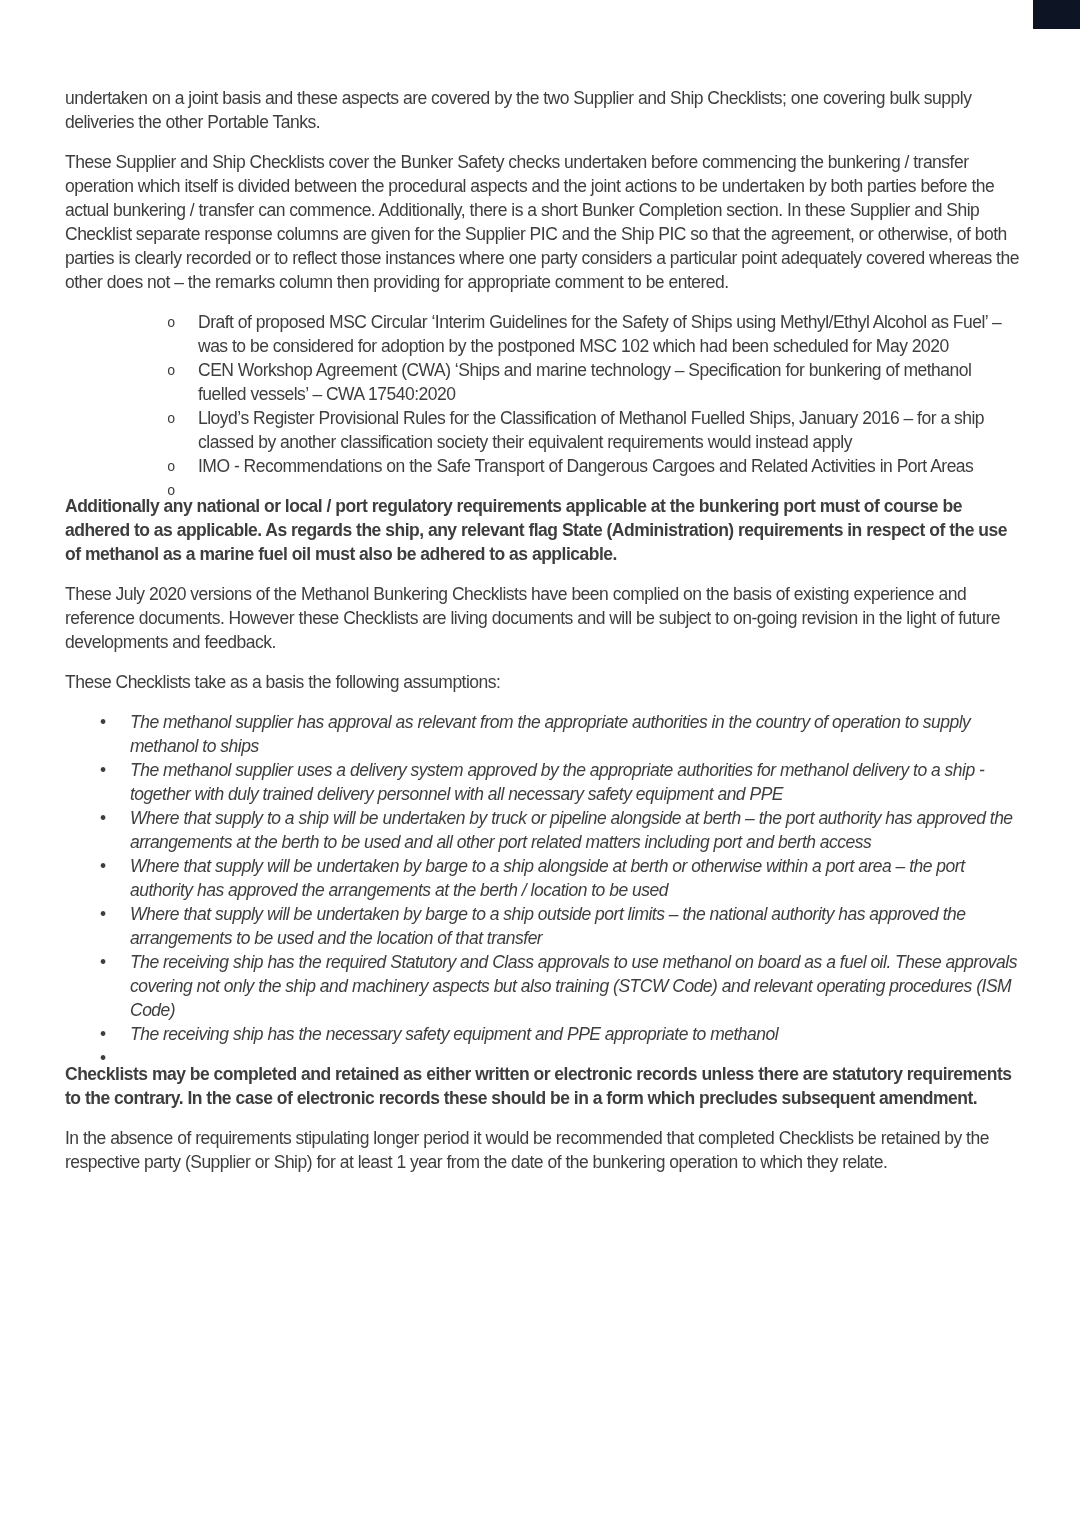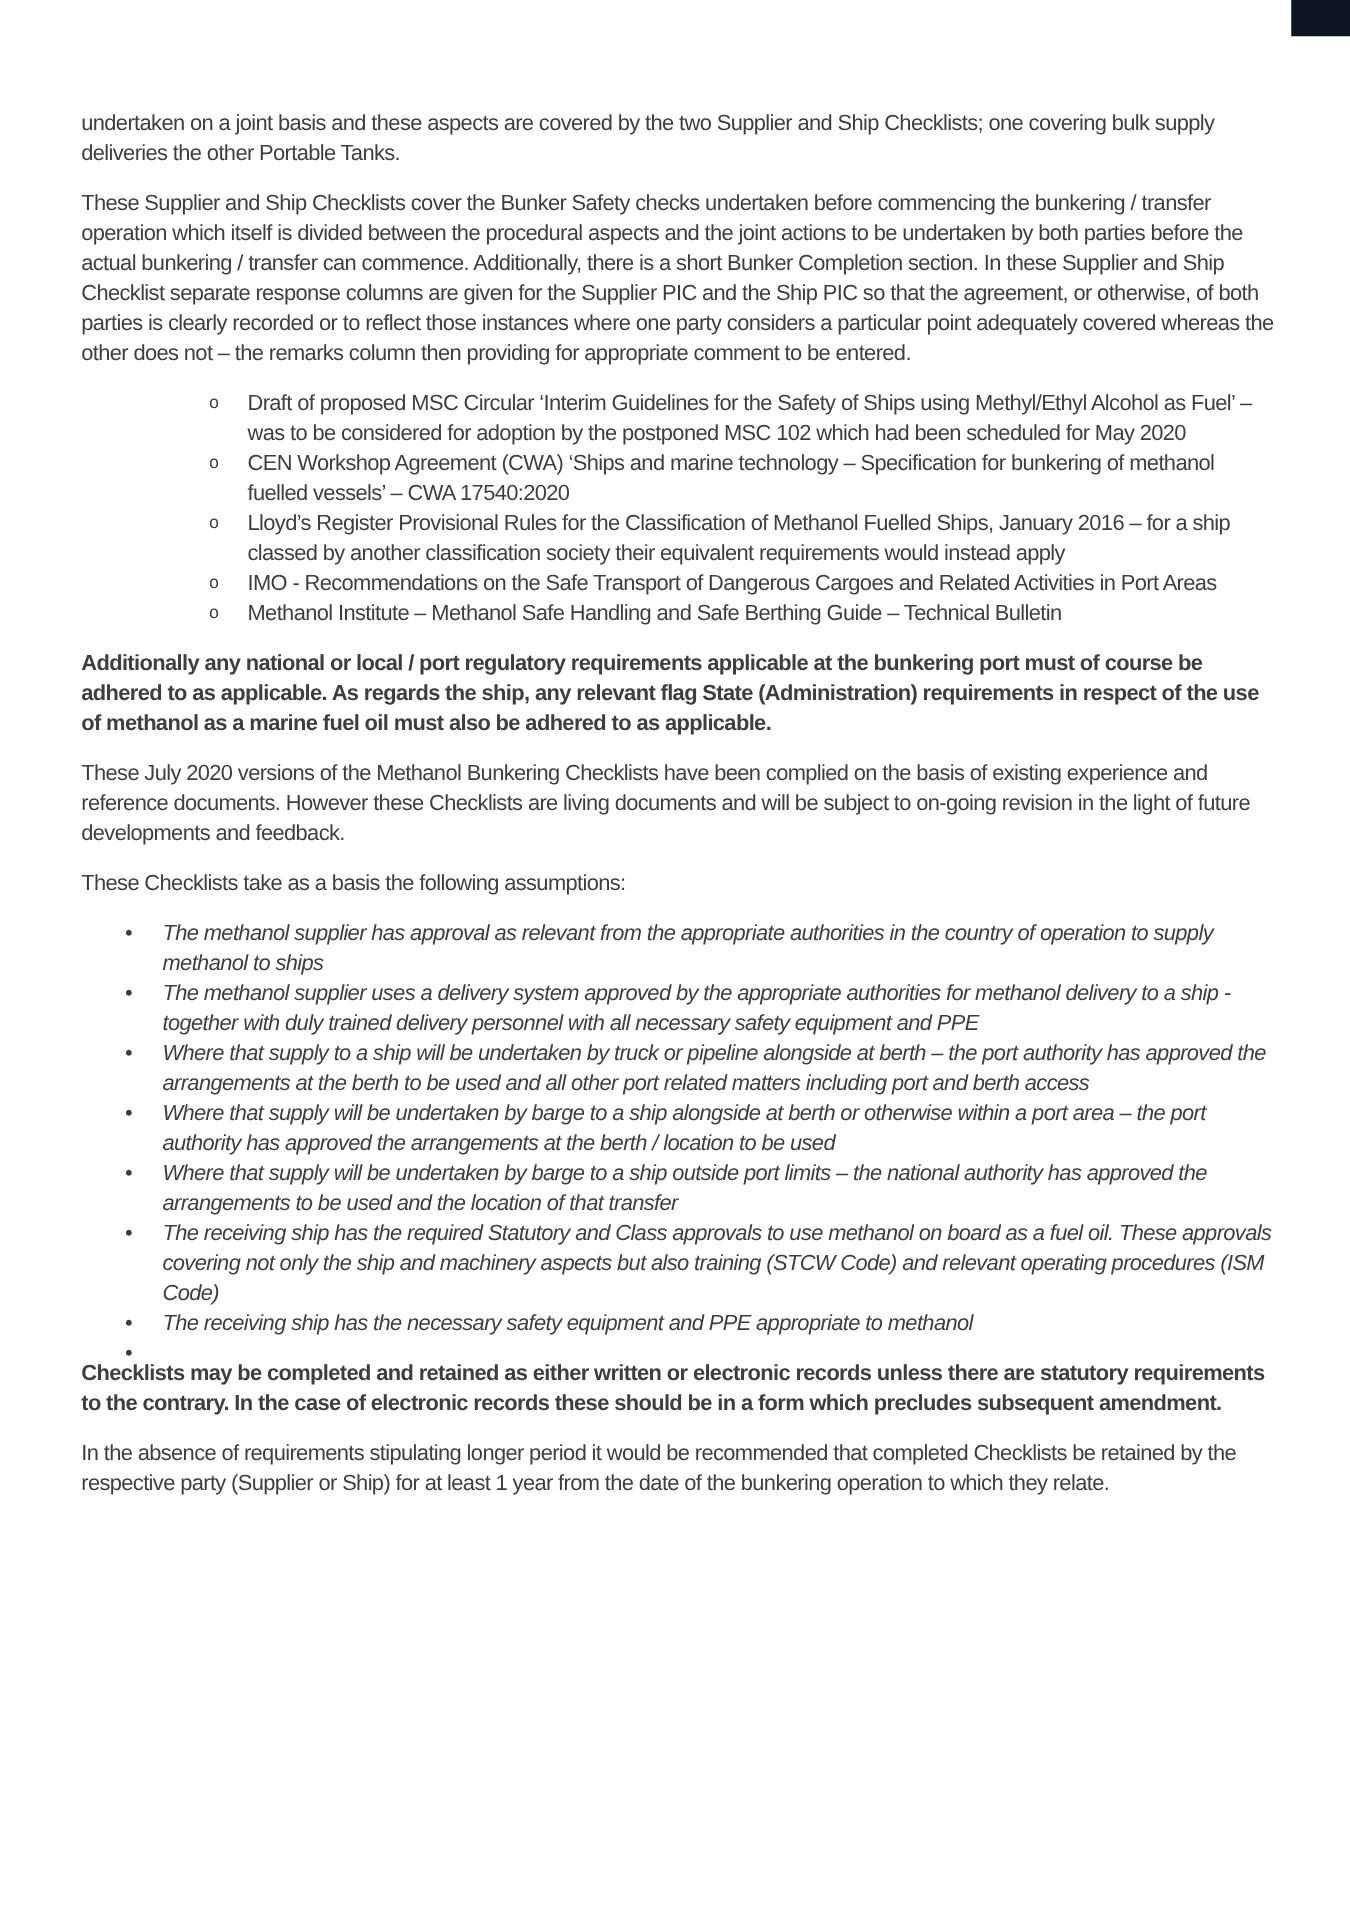--- a/index.html
+++ b/index.html
@@ -50,21 +50,21 @@
 
   <div class="doc-body">
     <p>undertaken on a joint basis and these aspects are covered by the two Supplier and Ship Checklists; one covering bulk supply deliveries the other Portable Tanks.</p>
     <p>These Supplier and Ship Checklists cover the Bunker Safety checks undertaken before commencing the bunkering / transfer operation which itself is divided between the procedural aspects and the joint actions to be undertaken by both parties before the actual bunkering / transfer can commence. Additionally, there is a short Bunker Completion section. In these Supplier and Ship Checklist separate response columns are given for the Supplier PIC and the Ship PIC so that the agreement, or otherwise, of both parties is clearly recorded or to reflect those instances where one party considers a particular point adequately covered whereas the other does not – the remarks column then providing for appropriate comment to be entered.</p>
 
     <ul class="o-list">
       <li><span class="m">o</span><span>Draft of proposed MSC Circular ‘Interim Guidelines for the Safety of Ships using Methyl/Ethyl Alcohol as Fuel’ – was to be considered for adoption by the postponed MSC 102 which had been scheduled for May 2020</span></li>
       <li><span class="m">o</span><span>CEN Workshop Agreement (CWA) ‘Ships and marine technology – Specification for bunkering of methanol fuelled vessels’ – CWA 17540:2020</span></li>
       <li><span class="m">o</span><span>Lloyd’s Register Provisional Rules for the Classification of Methanol Fuelled Ships, January 2016 – for a ship classed by another classification society their equivalent requirements would instead apply</span></li>
       <li><span class="m">o</span><span>IMO - Recommendations on the Safe Transport of Dangerous Cargoes and Related Activities in Port Areas</span></li>
-      <li><span class="m">o</span><span>Methanol Institute – Methanol Safe Handling and Safe Berthing Guide – Technical Bulletin</span></li>
+      <li><span class="m">o</span></li>
     </ul>
 
     <p class="gap-lg">Additionally any national or local / port regulatory requirements applicable at the bunkering port must of course be adhered to as applicable. As regards the ship, any relevant flag State (Administration) requirements in respect of the use of methanol as a marine fuel oil must also be adhered to as applicable.</p>
     <p>These July 2020 versions of the Methanol Bunkering Checklists have been complied on the basis of existing experience and reference documents. However these Checklists are living documents and will be subject to on-going revision in the light of future developments and feedback.</p>
     <p class="italic">These Checklists take as a basis the following assumptions:</p>
 
     <ul class="dot-list">
       <li><span class="m">•</span><span>The methanol supplier has approval as relevant from the appropriate authorities in the country of operation to supply methanol to ships</span></li>
       <li><span class="m">•</span><span>The methanol supplier uses a delivery system approved by the appropriate authorities for methanol delivery to a ship - together with duly trained delivery personnel with all necessary safety equipment and PPE</span></li>
       <li><span class="m">•</span><span>Where that supply to a ship will be undertaken by truck or pipeline alongside at berth – the port authority has approved the arrangements at the berth to be used and all other port related matters including port and berth access</span></li>

